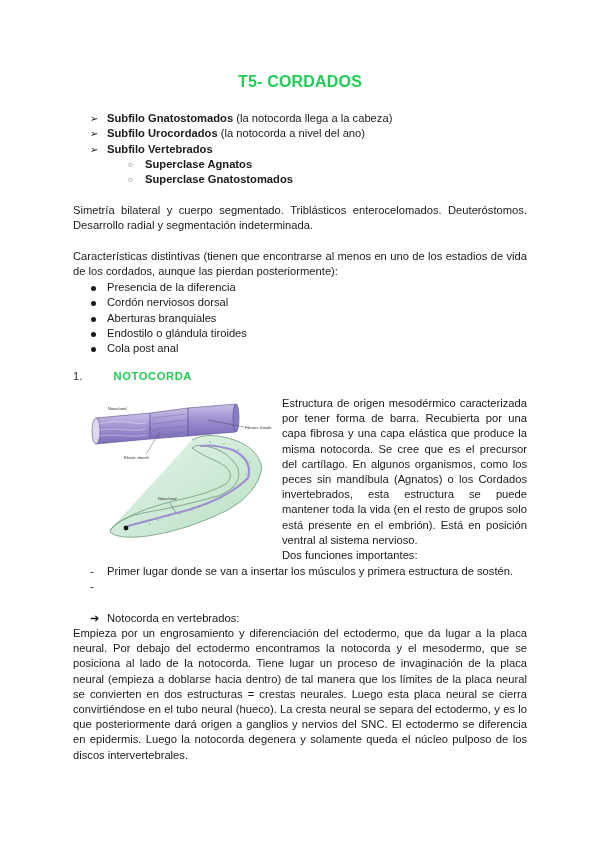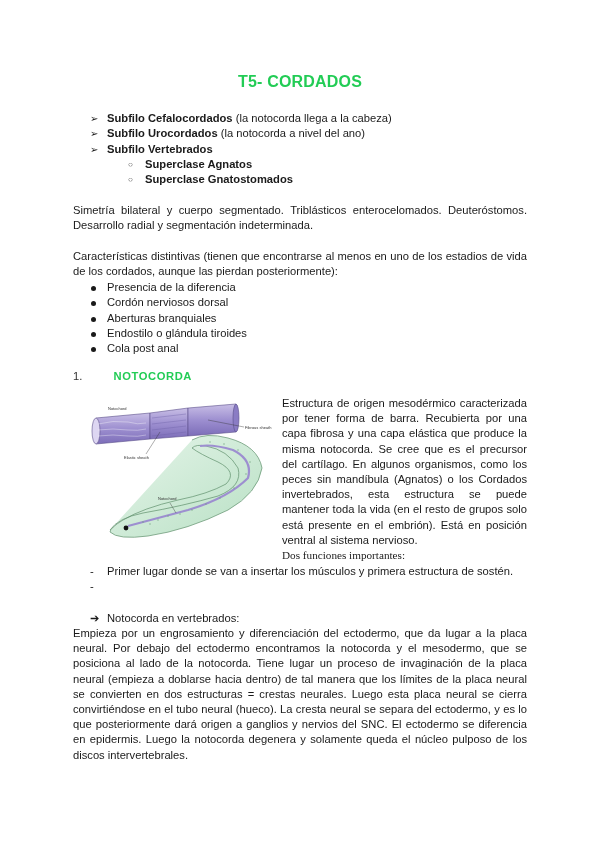--- a/index.html
+++ b/index.html
@@ -108,21 +108,21 @@
       height: 150px;
     }
     .p3 {
       position: absolute;
       top: 396px;
       left: 209px;
       width: 245px;
       text-align: justify;
       margin: 0;
     }
-    .p3 .last { text-align: center; font-family: Liberation Serif, serif; }
+    .p3 .last { text-align: center; }
     .dashes {
       position: absolute;
       top: 564px;
       left: 0;
       margin: 0;
       padding: 0;
       list-style: none;
     }
     .dashes li {
       position: relative;
@@ -152,21 +152,21 @@
 </head>
 <body>
 
 <div class="page">
 
   <div class="title">T5- CORDADOS</div>
 
   <ul class="subfilos">
     <li class="lvl1">
       <span class="bul">➢</span>
-      <span class="b">Subfilo Cefalocordados</span><span> (la notocorda llega a la cabeza)</span>
+      <span class="b">Subfilo Gnatostomados</span><span> (la notocorda llega a la cabeza)</span>
     </li>
     <li class="lvl1">
       <span class="bul">➢</span>
       <span class="b">Subfilo Urocordados</span><span> (la notocorda a nivel del ano)</span>
     </li>
     <li class="lvl1">
       <span class="bul">➢</span>
       <span class="b">Subfilo Vertebrados</span><span></span>
     </li>
     <li class="lvl2">

